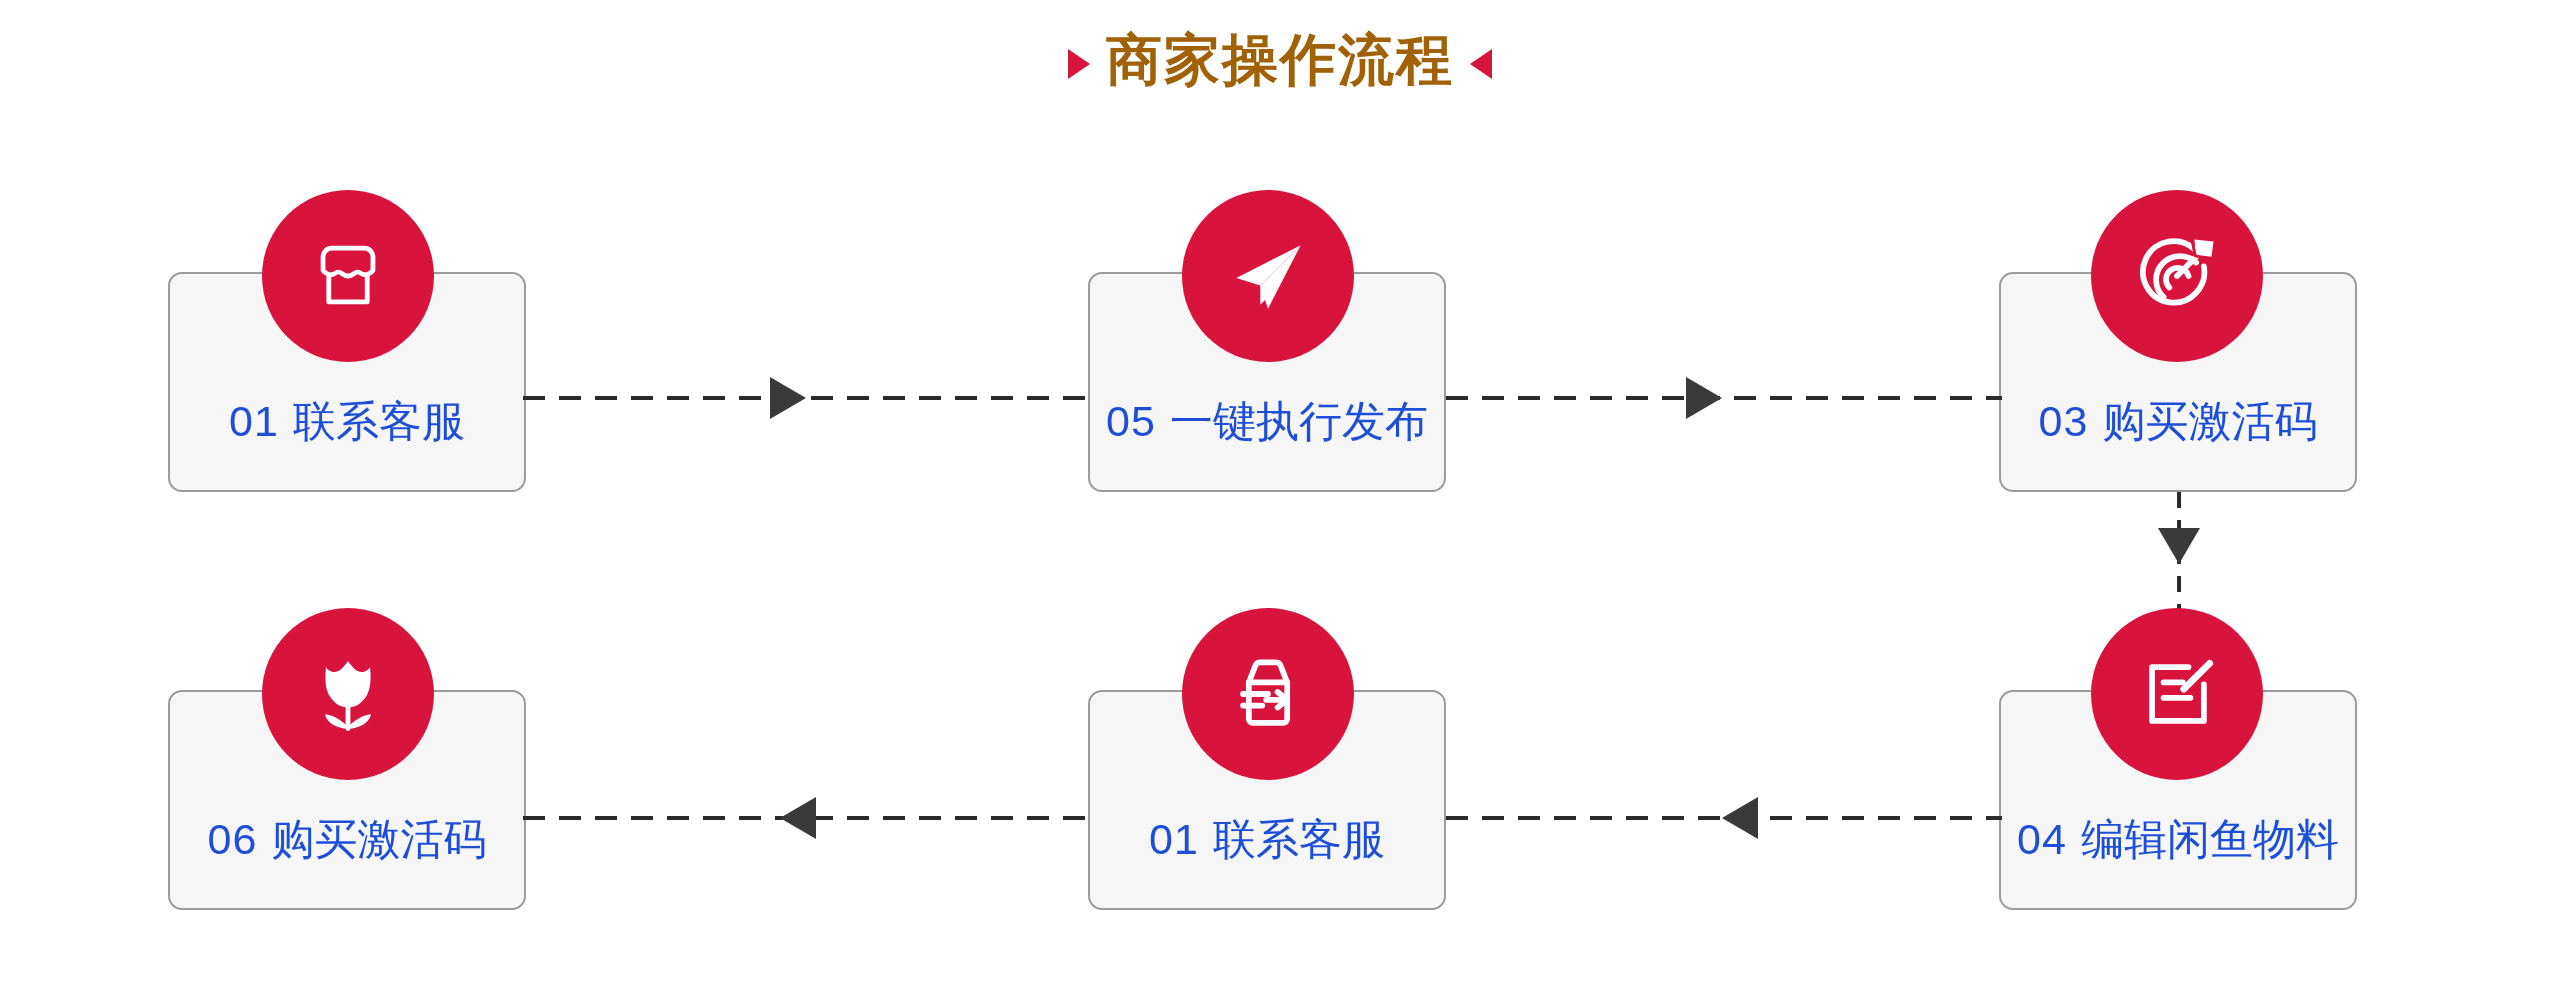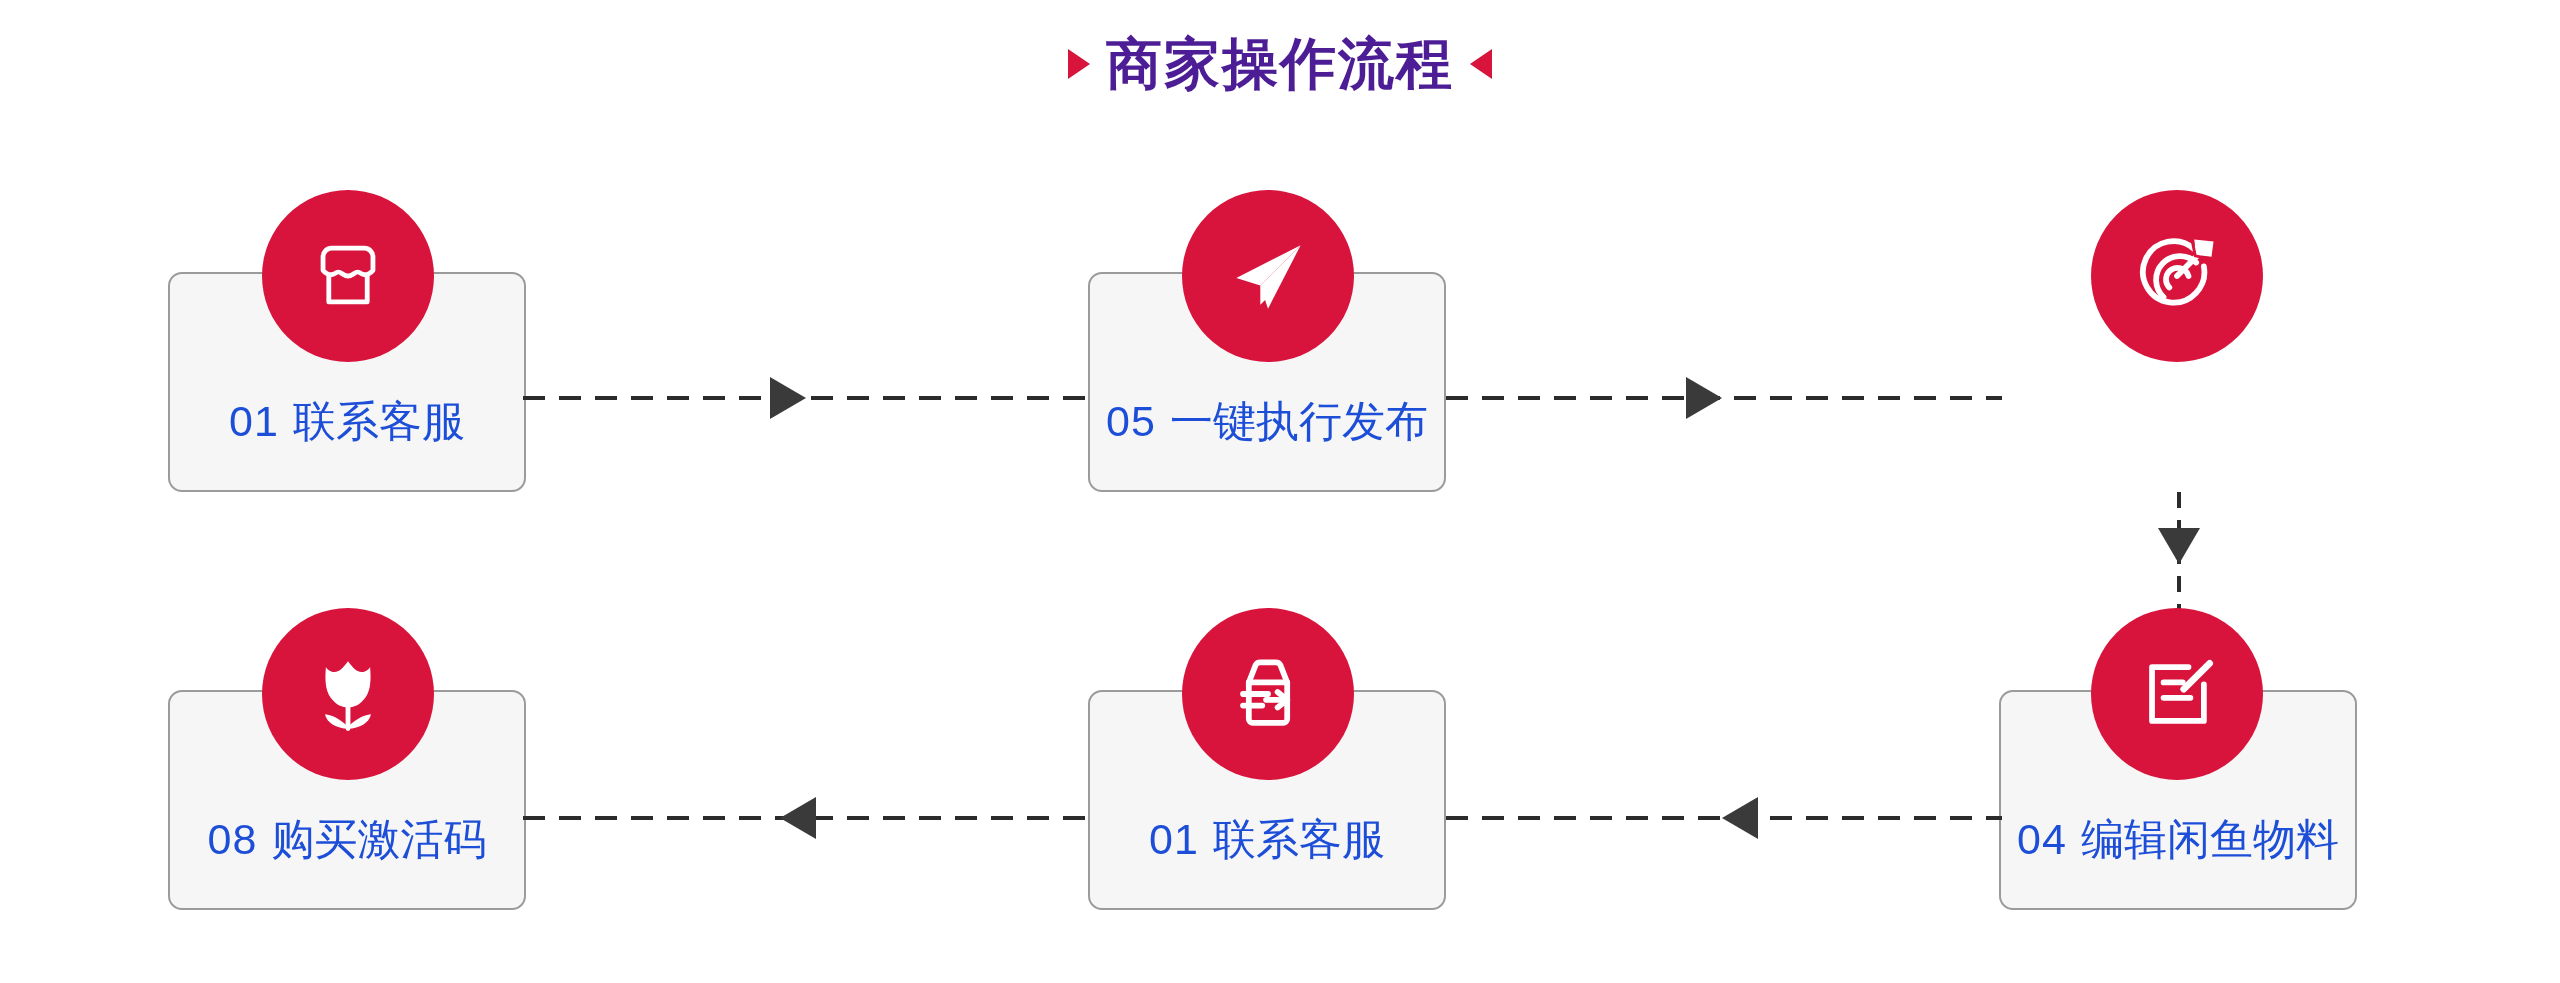--- a/index.html
+++ b/index.html
@@ -30,23 +30,24 @@
     width: 2560px;
     display: flex;
     align-items: center;
     justify-content: center;
     gap: 16px;
   }
   .title-text {
     font-size: 56px;
     line-height: 60px;
     font-weight: 700;
-    color: #4c1d95;
+    color: #a16207;
     letter-spacing: 2px;
     white-space: nowrap;
+    font-family: Liberation Mono, monospace;
   }
   .tri {
     width: 0;
     height: 0;
     border-top: 15px solid transparent;
     border-bottom: 15px solid transparent;
   }
   .tri-right { border-left: 22px solid #d8143c; }
   .tri-left  { border-right: 22px solid #d8143c; }
 
@@ -177,20 +178,25 @@
     </div>
   </div>
   <div class="icon-circle" style="left:1182px; top:190px;">
     <svg width="96" height="96" viewBox="0 0 100 100" aria-hidden="true">
       <path d="M84 18 L17 52 L42 60 Z" fill="#ffffff"></path>
       <path d="M84 18 L42 60 L50 84 Z" fill="#ffffff"></path>
       <path d="M42 60 L42 80 L52 70 Z" fill="#ffffff"></path>
     </svg>
   </div>
 
+  <div class="card" style="left:1999px; top:272px;">
+    <div class="card-label">
+      <span class="num">03</span><span class="sep"></span><span>购买激活码</span>
+    </div>
+  </div>
   <div class="icon-circle" style="left:2091px; top:190px;">
     <svg width="96" height="96" viewBox="0 0 100 100" aria-hidden="true">
       <path d="M68 22 A32 32 0 1 0 78 40" fill="none" stroke="#ffffff" stroke-width="6" stroke-linecap="round"></path>
       <path d="M36 72 A22 22 0 1 1 70 36" fill="none" stroke="#ffffff" stroke-width="6" stroke-linecap="round"></path>
       <path d="M42 62 A12 12 0 1 1 62 50" fill="none" stroke="#ffffff" stroke-width="6" stroke-linecap="round"></path>
       <path d="M50 50 L80 20" fill="none" stroke="#ffffff" stroke-width="6" stroke-linecap="round"></path>
       <path d="M68 12 L70 28 L86 30 L88 14 Z" fill="#ffffff"></path>
       <path d="M66 14 L69 29 L84 32" fill="none" stroke="#d8143c" stroke-width="3"></path>
     </svg>
   </div>
@@ -221,21 +227,21 @@
       <path d="M30 38 L70 38" fill="none" stroke="#ffffff" stroke-width="6" stroke-linecap="round"></path>
       <path d="M24 50 L50 50" fill="none" stroke="#ffffff" stroke-width="6" stroke-linecap="round"></path>
       <path d="M24 62 L44 62" fill="none" stroke="#ffffff" stroke-width="6" stroke-linecap="round"></path>
       <path d="M48 56 L68 56" fill="none" stroke="#ffffff" stroke-width="6" stroke-linecap="round"></path>
       <path d="M60 48 L70 56 L60 64" fill="none" stroke="#ffffff" stroke-width="6" stroke-linejoin="round" stroke-linecap="round"></path>
     </svg>
   </div>
 
   <div class="card" style="left:168px; top:690px;">
     <div class="card-label">
-      <span class="num">08</span><span class="sep"></span><span>购买激活码</span>
+      <span class="num">06</span><span class="sep"></span><span>购买激活码</span>
     </div>
   </div>
   <div class="icon-circle" style="left:262px; top:608px;">
     <svg width="96" height="96" viewBox="0 0 100 100" aria-hidden="true">
       <path d="M50 16 C56 24 60 28 66 27 C70 26 72 24 73 22
                C74 34 74 46 68 54 C62 62 56 64 50 64
                C44 64 38 62 32 54 C26 46 26 34 27 22
                C28 24 30 26 34 27 C40 28 44 24 50 16 Z" fill="#ffffff"></path>
       <path d="M50 62 L50 86" fill="none" stroke="#ffffff" stroke-width="5" stroke-linecap="round"></path>
       <path d="M50 84 C42 76 34 72 26 71 C28 80 38 86 50 86 Z" fill="#ffffff"></path>

